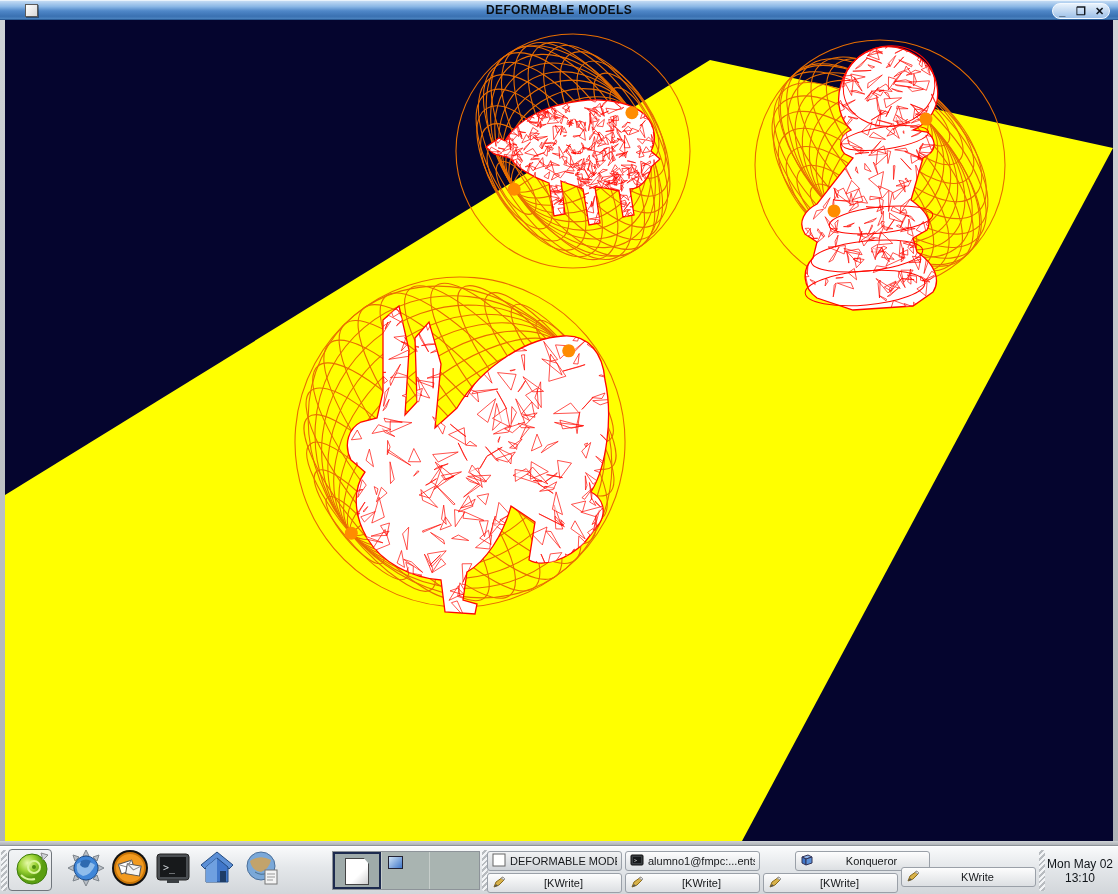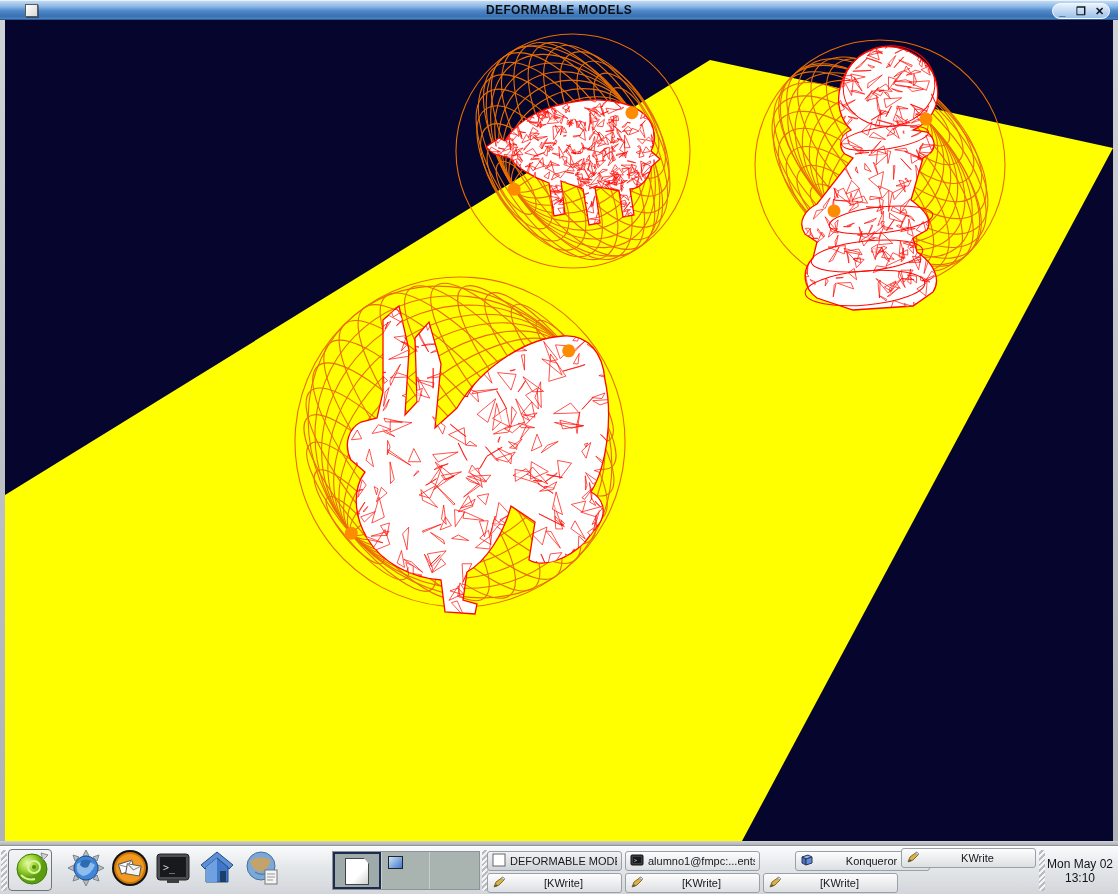--- a/index.html
+++ b/index.html
@@ -1440,21 +1440,21 @@
           <span class="tlabel">alumno1@fmpc:...ents/O</span>
         </div>
         <div class="task-btn" style="left: 276px; top: 5px; margin-left: 32px;">
           <span><svg class="task-ico" viewBox="0 0 14 14">
               <polygon points="2,4 8,2 12,4 6,6" fill="#8fb4e8" stroke="#335"></polygon>
               <polygon points="2,4 6,6 6,12 2,10" fill="#3f76c9" stroke="#335"></polygon>
               <polygon points="6,6 12,4 12,10 6,12" fill="#5b8fd6" stroke="#335"></polygon>
             </svg></span>
           <span class="tlabel">Konqueror</span>
         </div>
-        <div class="task-btn" style="left: 414px; top: 2px;">
+        <div class="task-btn" style="left: 414px; top: 21px;">
           <span><svg class="task-ico" viewBox="0 0 14 14">
               <polygon points="2,12 4,7 11,2 13,4 7,10" fill="#d8b24a" stroke="#8a6a1a"></polygon>
               <polygon points="2,12 4,9 6,11" fill="#555"></polygon>
               <polygon points="9,3 12,5 13,4 11,2" fill="#e8e8e8" stroke="#999"></polygon>
             </svg></span>
           <span class="tlabel">KWrite</span>
         </div>
         <div class="task-btn" style="left: 0px; top: 27px;">
           <span><svg class="task-ico" viewBox="0 0 14 14">
               <polygon points="2,12 4,7 11,2 13,4 7,10" fill="#d8b24a" stroke="#8a6a1a"></polygon>

